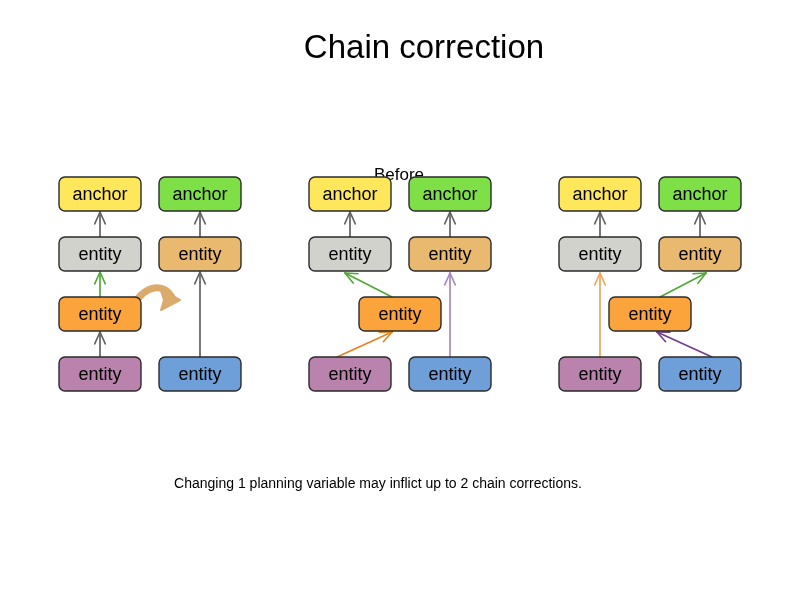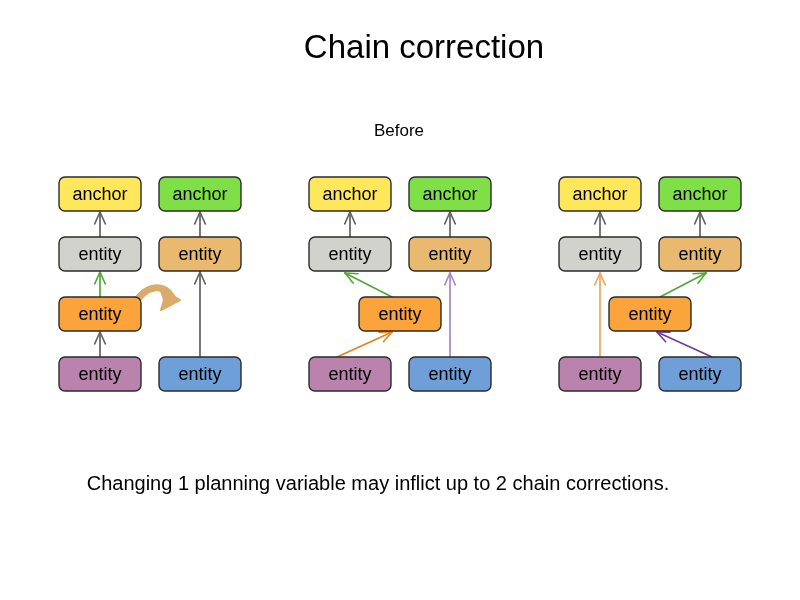--- a/index.html
+++ b/index.html
@@ -42,21 +42,21 @@
     text-align: center;
     color: #000;
     white-space: nowrap;
   }
   .caption {
     position: absolute;
     top: 470px;
     left: 0;
     width: 756px;
     text-align: center;
-    font-size: 20px;
+    font-size: 14px;
     line-height: 26px;
     color: #000;
     white-space: nowrap;
   }
   svg.diagram {
     position: absolute;
     top: 0;
     left: 0;
     width: 800px;
     height: 600px;
@@ -74,21 +74,21 @@
     dominant-baseline: middle;
   }
 </style>
 </head>
 <body>
 
 <div id="slide">
 
   <div class="slide-title">Chain correction</div>
 
-  <div class="group-label" id="label-before" style="left: 339px; width: 120px;">Before</div>
+  <div class="group-label" id="label-before" style="left: 339px; width: 120px; margin-top: 44px;">Before</div>
 
 
   <svg class="diagram" id="diagram-svg" viewBox="0 0 800 600" xmlns="http://www.w3.org/2000/svg">
       <g>
         <g>
           <line x1="100" y1="237" x2="100" y2="212" stroke="#616161" stroke-width="1.7" stroke-linecap="round"></line>
           <g>
             <line x1="100" y1="212" x2="105.3008858897744" y2="223.87015622406" stroke="#616161" stroke-width="1.6" stroke-linecap="round"></line>
             <line x1="100" y1="212" x2="94.6991141102256" y2="223.87015622406" stroke="#616161" stroke-width="1.6" stroke-linecap="round"></line>
           </g>

